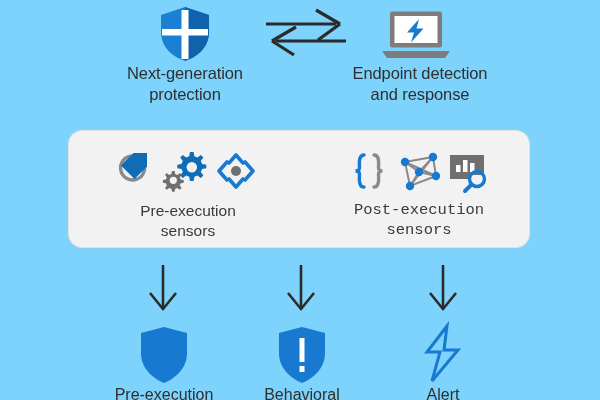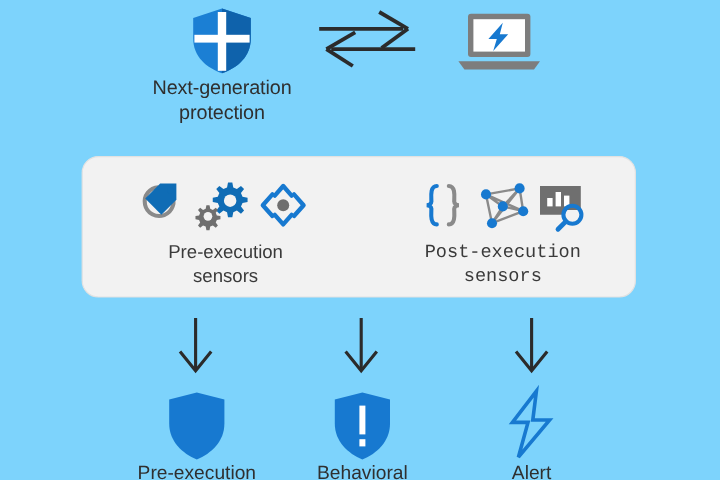--- a/index.html
+++ b/index.html
@@ -124,20 +124,22 @@
   </div>
 
   <div class="top-icon" style="left:380px; top:8px; width:72px; height:54px;">
     <svg width="70" height="52" viewBox="0 0 70 52" aria-hidden="true">
       <rect x="9" y="1.5" width="52" height="36" rx="2.5" fill="#7d7d7d"></rect>
       <rect x="13.5" y="6" width="43" height="27" fill="#ffffff"></rect>
       <path d="M1 41 H69 L64 48 H6 Z" fill="#7d7d7d"></path>
       <path d="M38 9 L26 22.5 L33 22.5 L30 32.5 L42.5 18.5 L35.5 18.5 Z" fill="#1779d0"></path>
     </svg>
   </div>
+  <div class="caption" style="left:325px; top:63px; width:190px;">Endpoint detection
+and response</div>
 
   <div id="sensor-panel">
 
     <div class="sensor-group" style="left:0px; width:238px;">
       <div class="sensor-icons">
 
         <span style="margin-right:2px;">
           <svg width="46" height="42" viewBox="0 0 46 42" aria-hidden="true">
             <path d="M25 12 A12 12 0 1 1 14 6" fill="none" stroke="#8a8a8a" stroke-width="3.4"></path>
             <path d="M27 5 L28 14 L20 11 Z" fill="#8a8a8a"></path>

